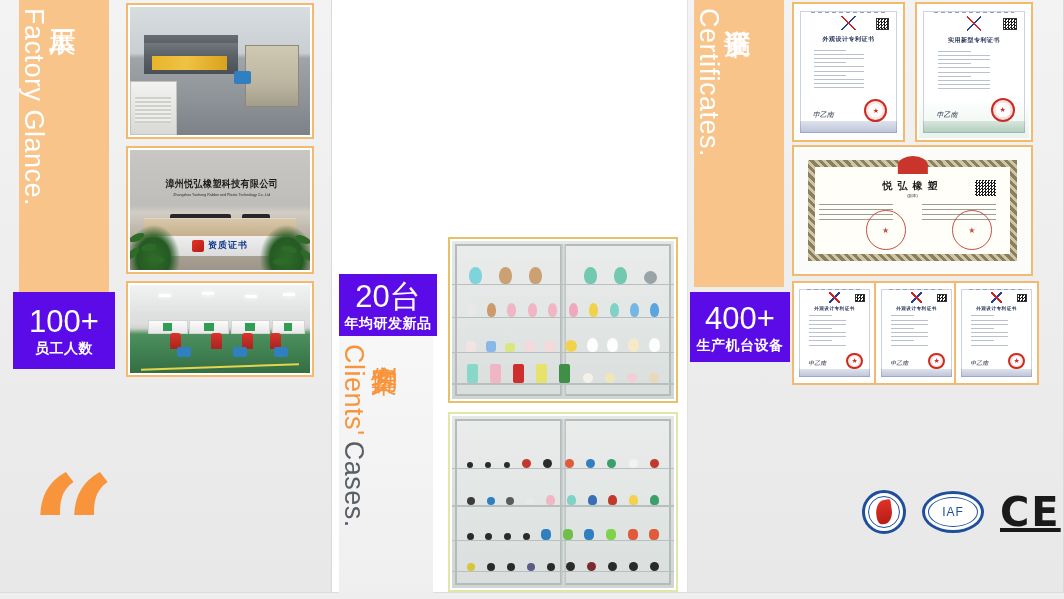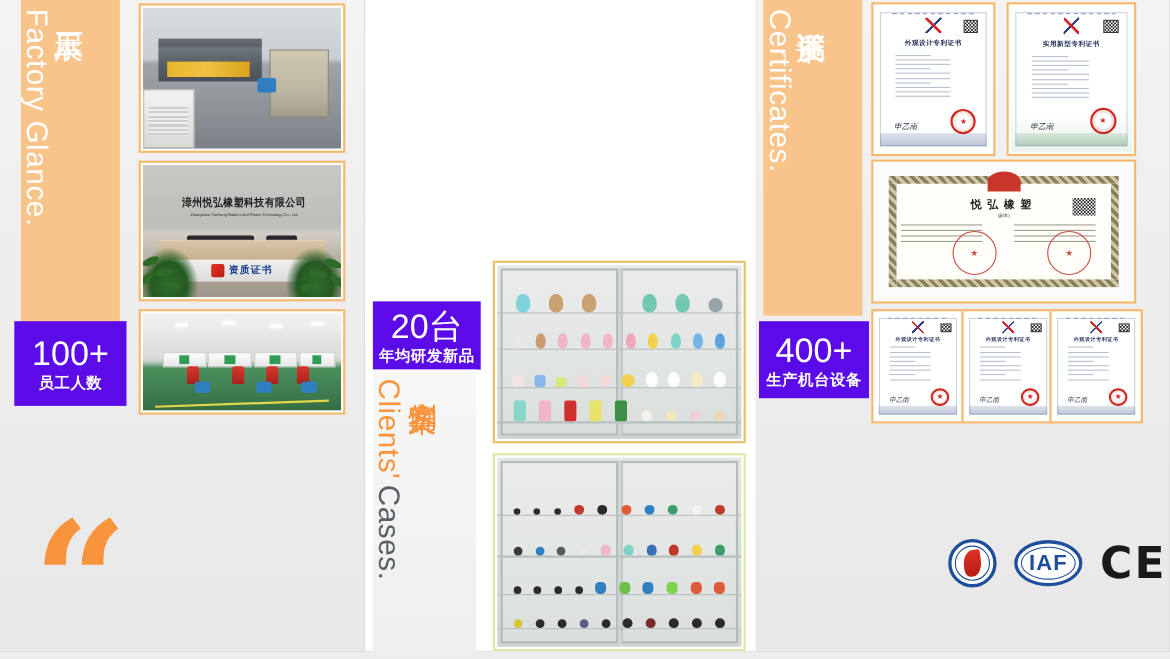--- a/index.html
+++ b/index.html
@@ -336,26 +336,27 @@
   .logo-cqc .ring{
     position:absolute;inset:3px;border:1px solid #1f4f9c;border-radius:50%;
   }
   .logo-iaf {
     width: 62px; height: 42px; border-radius: 50%;
     border: 3px solid #1f4f9c;
     background:#ffffff;
     display:flex;align-items:center;justify-content:center;
     position:relative;
   }
-  .logo-iaf .txt{ font-size:20px;font-weight:700;color:#1f4f9c;letter-spacing:1px; }
+  .logo-iaf .txt{ font-size:12px;font-weight:400;color:#1f4f9c;letter-spacing:1px; }
   .logo-iaf .ring{position:absolute;inset:3px;border:1px solid #1f4f9c;border-radius:50%;}
   .logo-ce {
     font-size: 40px; font-weight: 700; color: #1a1a1a;
     letter-spacing: 2px; line-height: 1;
     font-family: "DejaVu Sans", sans-serif;
+    text-decoration: underline;
   }
 </style>
 </head>
 <body>
 
 <div id="stage">
 
   <div class="card-bg" style="left:0;top:0;width:332px;height:593px;"></div>
   <div class="card-bg" style="left:332px;top:0;width:356px;height:593px;background:#ffffff;border-right:1px solid #e2e2e2;"></div>
   <div class="card-bg" style="left:688px;top:0;width:376px;height:593px;"></div>

